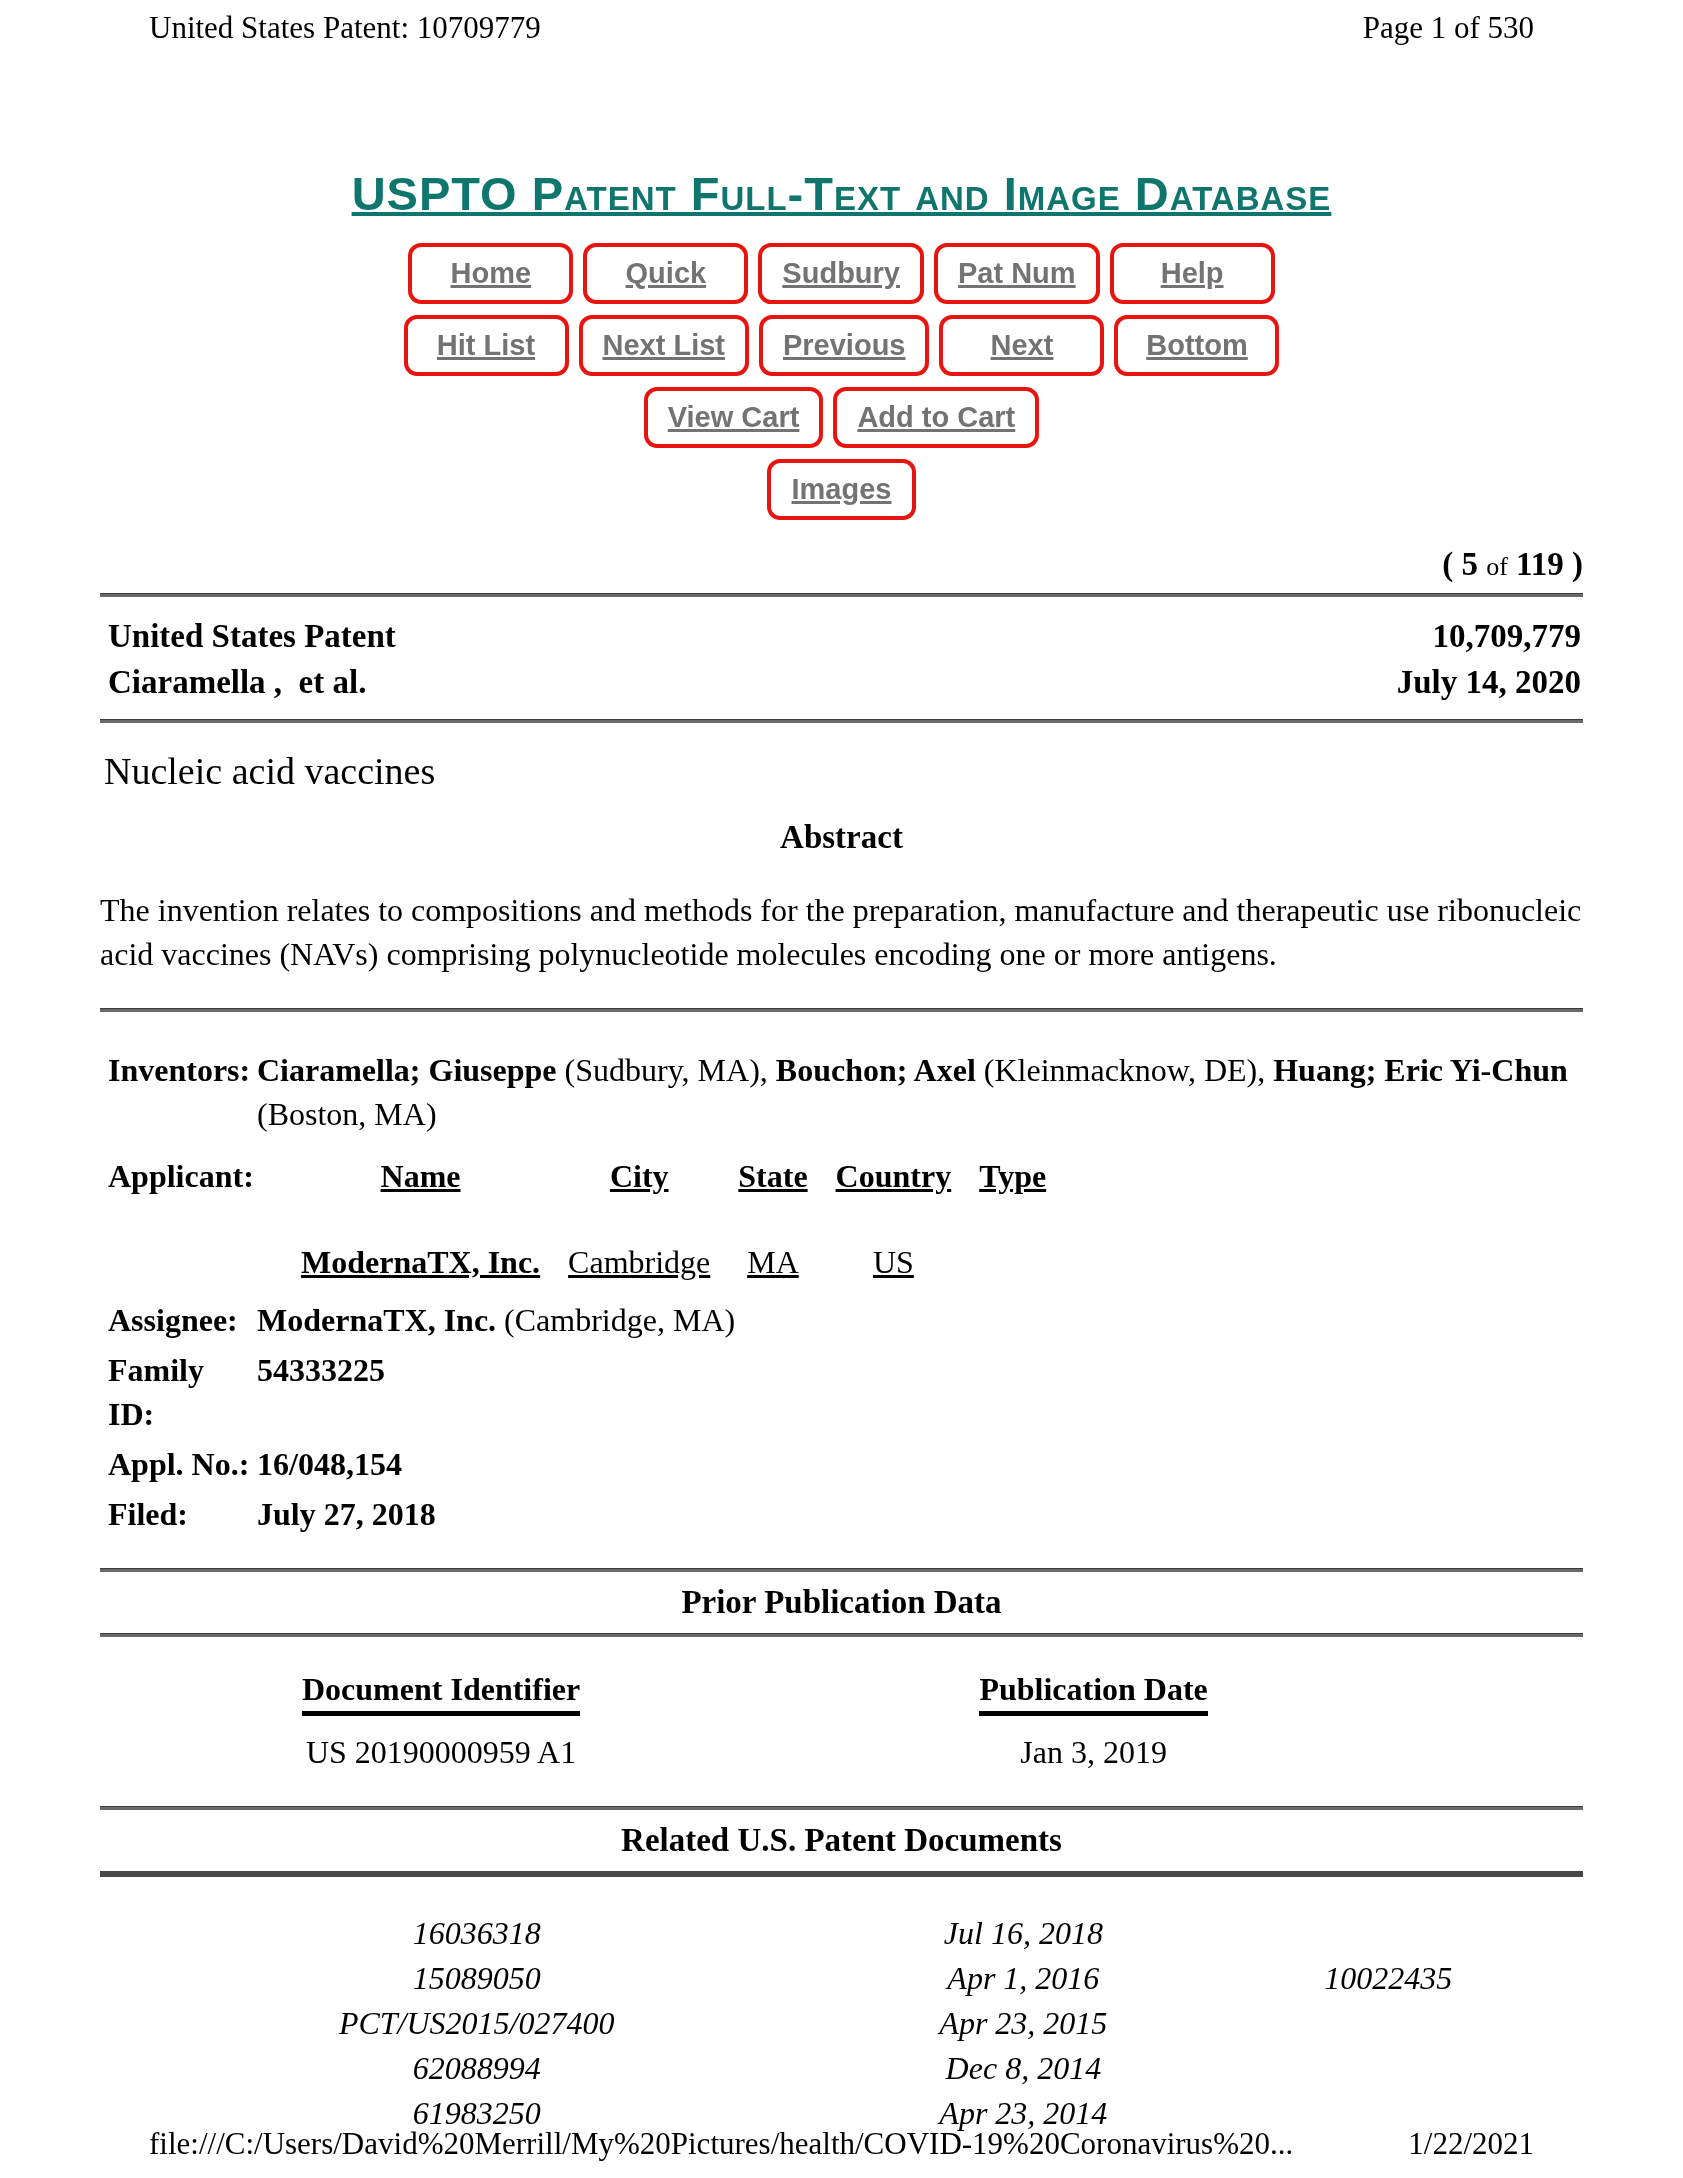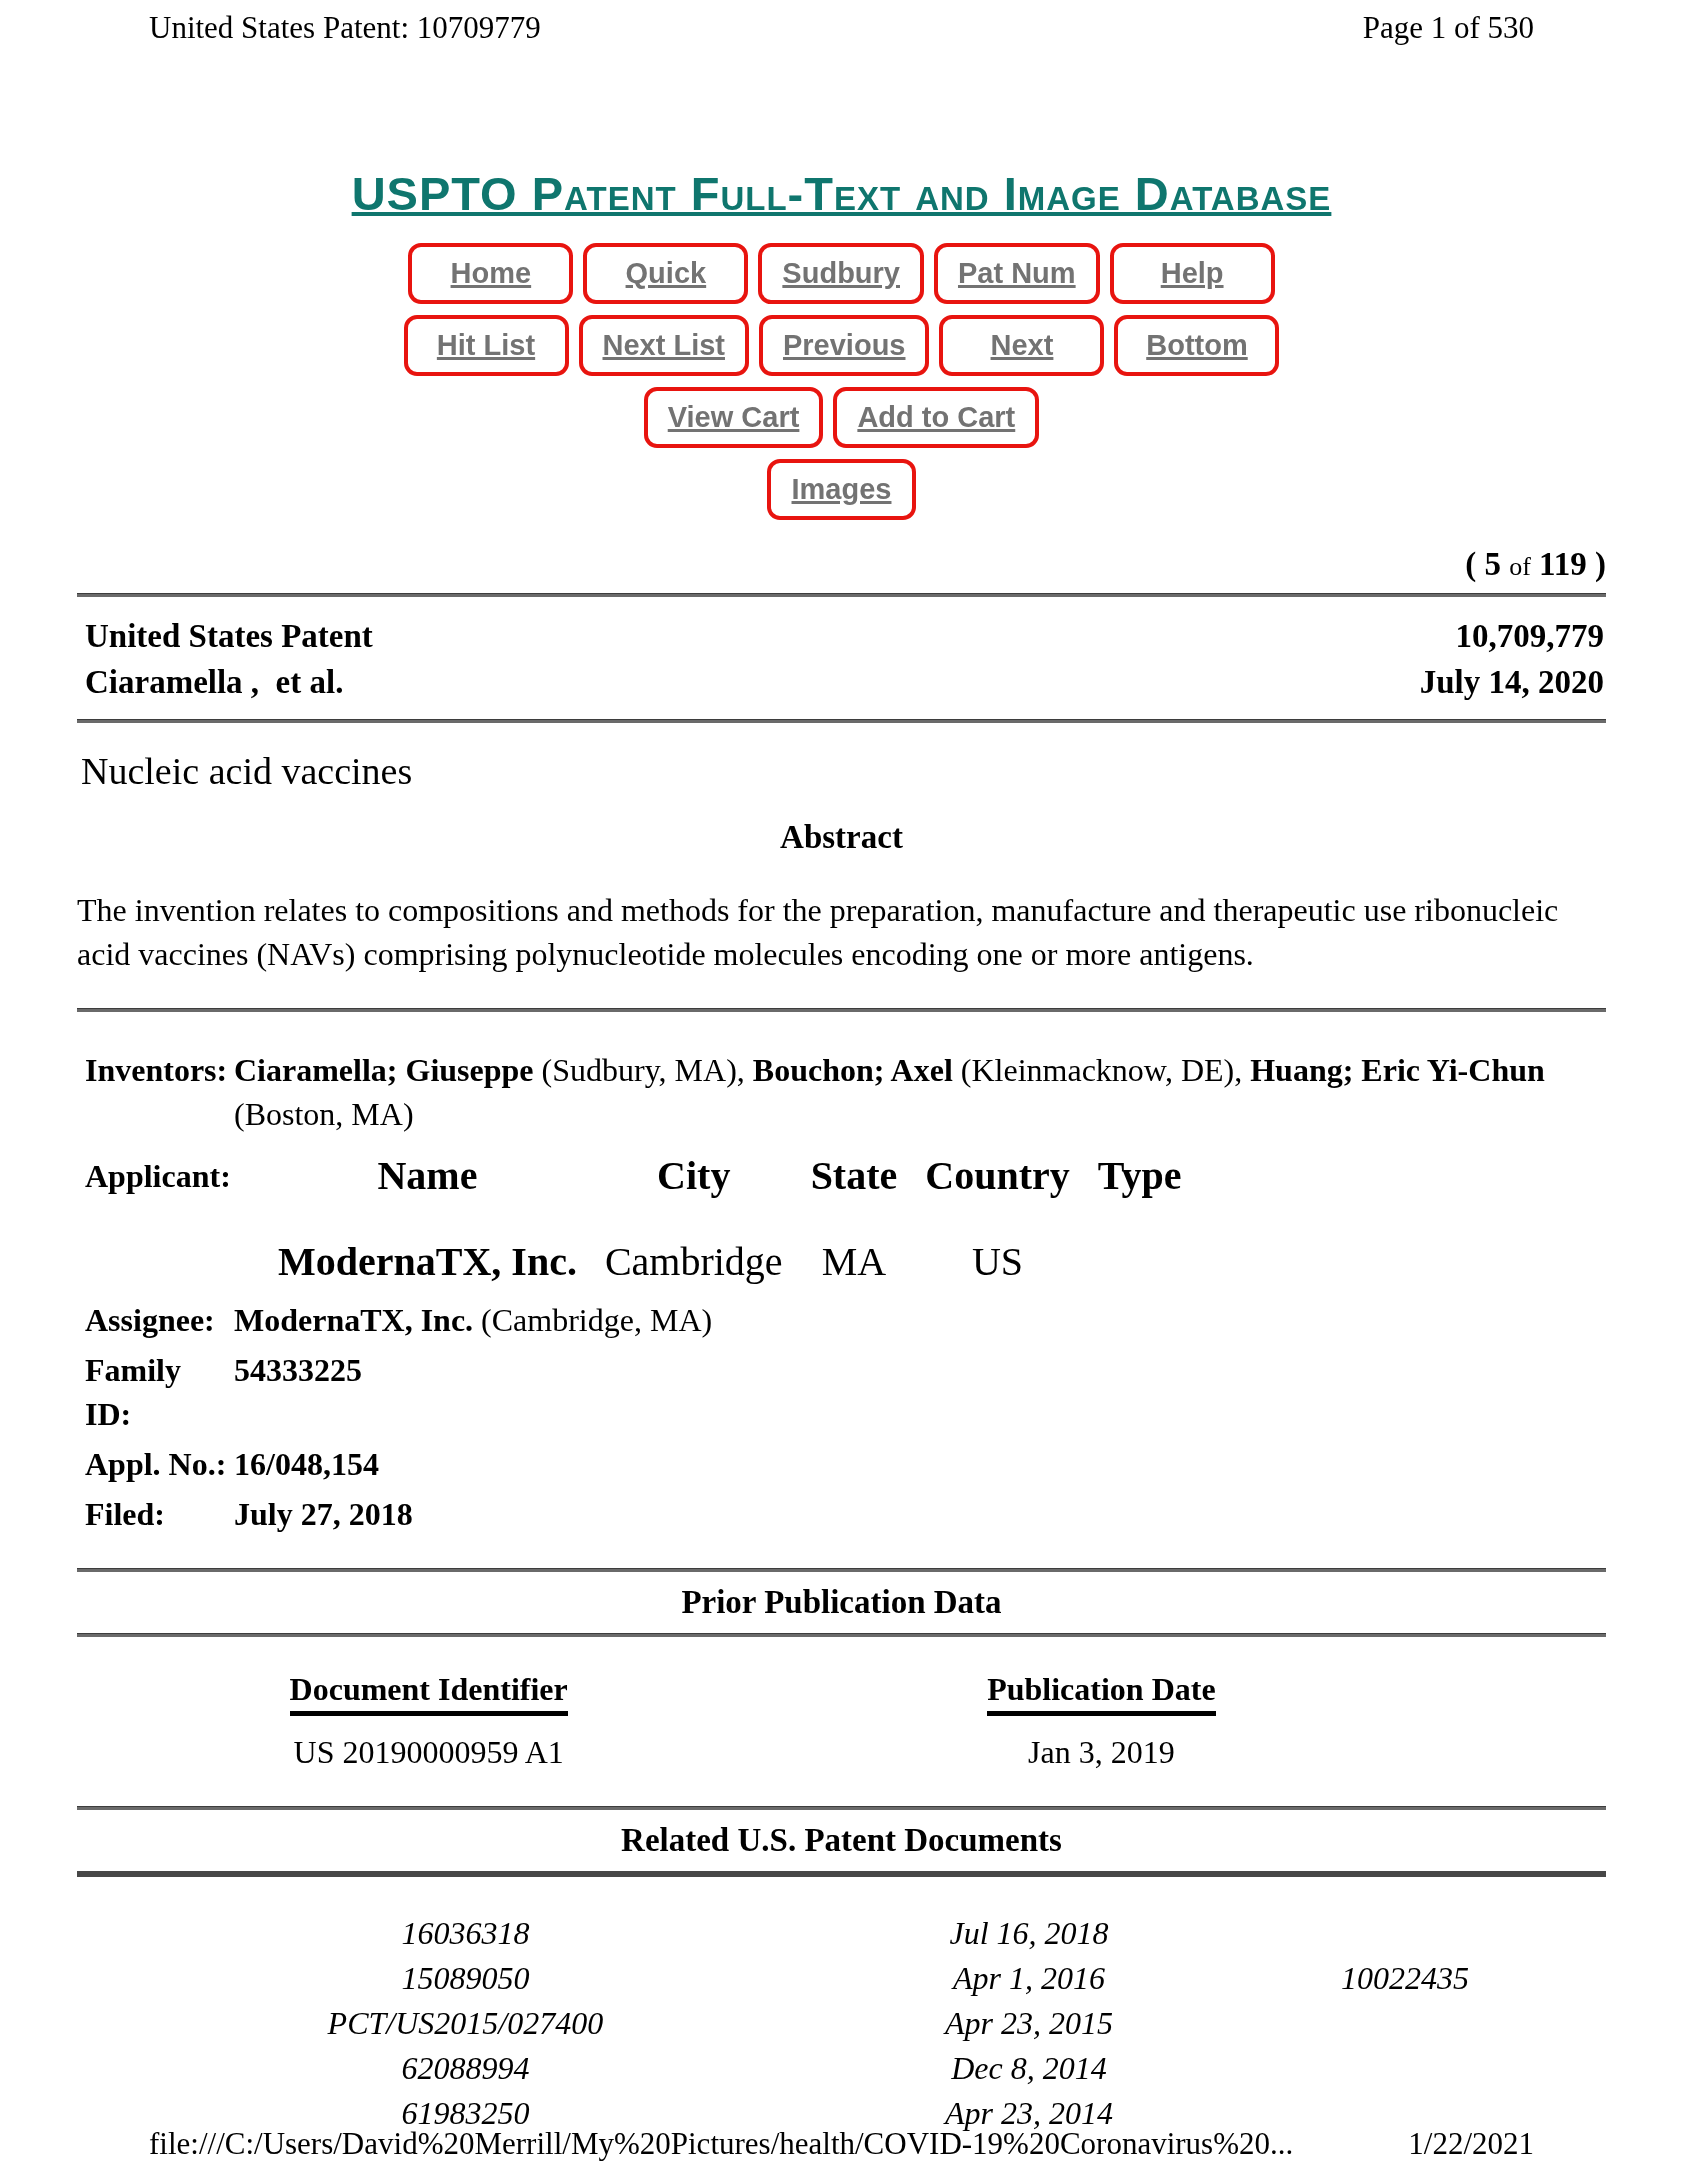--- a/index.html
+++ b/index.html
@@ -4,21 +4,21 @@
 <style>
   * { margin: 0; padding: 0; box-sizing: border-box; }
   html, body { width: 1683px; height: 2178px; }
   body {
     position: relative;
     background: #ffffff;
     color: #000000;
     font-family: "Liberation Serif", "DejaVu Serif", serif;
     overflow: hidden;
   }
-  .page { position: absolute; inset: 0; padding: 0 77px; }
+  .page { position: absolute; inset: 0; padding: 0 100px; }
 
   
   .print-header {
     position: absolute; top: 10px; left: 149px; right: 149px;
     display: flex; justify-content: space-between;
     font-size: 31px;
   }
   .print-footer {
     position: absolute; bottom: 16px; left: 149px; right: 149px;
     display: flex; justify-content: space-between;
@@ -79,21 +79,21 @@
   .fields { margin-top: 22px; padding: 14px 0 0 8px; }
   .field-row { display: flex; align-items: flex-start; line-height: 44px; font-size: 32px; }
   .field-label { font-weight: bold; width: 149px; flex: 0 0 149px; }
   .field-value { flex: 1; }
   .b { font-weight: bold; }
   .inventors-row { margin-bottom: 18px; }
   .assignee-row { margin-top: 14px; align-items: flex-end; }
   .field-row.tight { margin-top: 6px; }
 
   
-  .applicant-table { border-collapse: collapse; margin-left: 30px; font-size: 40px; }
+  .applicant-table { border-collapse: collapse; margin-left: 30px; font-size: 32px; text-decoration: underline; }
   .applicant-table th { font-weight: bold; text-align: center; padding: 0 14px; line-height: 44px; }
   .applicant-table td { text-align: center; padding: 0 14px; line-height: 44px; }
   .applicant-table tr.spacer td { height: 42px; }
 
   
   .section-heading { text-align: center; font-size: 33px; font-weight: bold; padding: 12px 0; }
 
   
   .pubdata { display: flex; margin-top: 34px; }
   .pubdata .col { text-align: center; }

